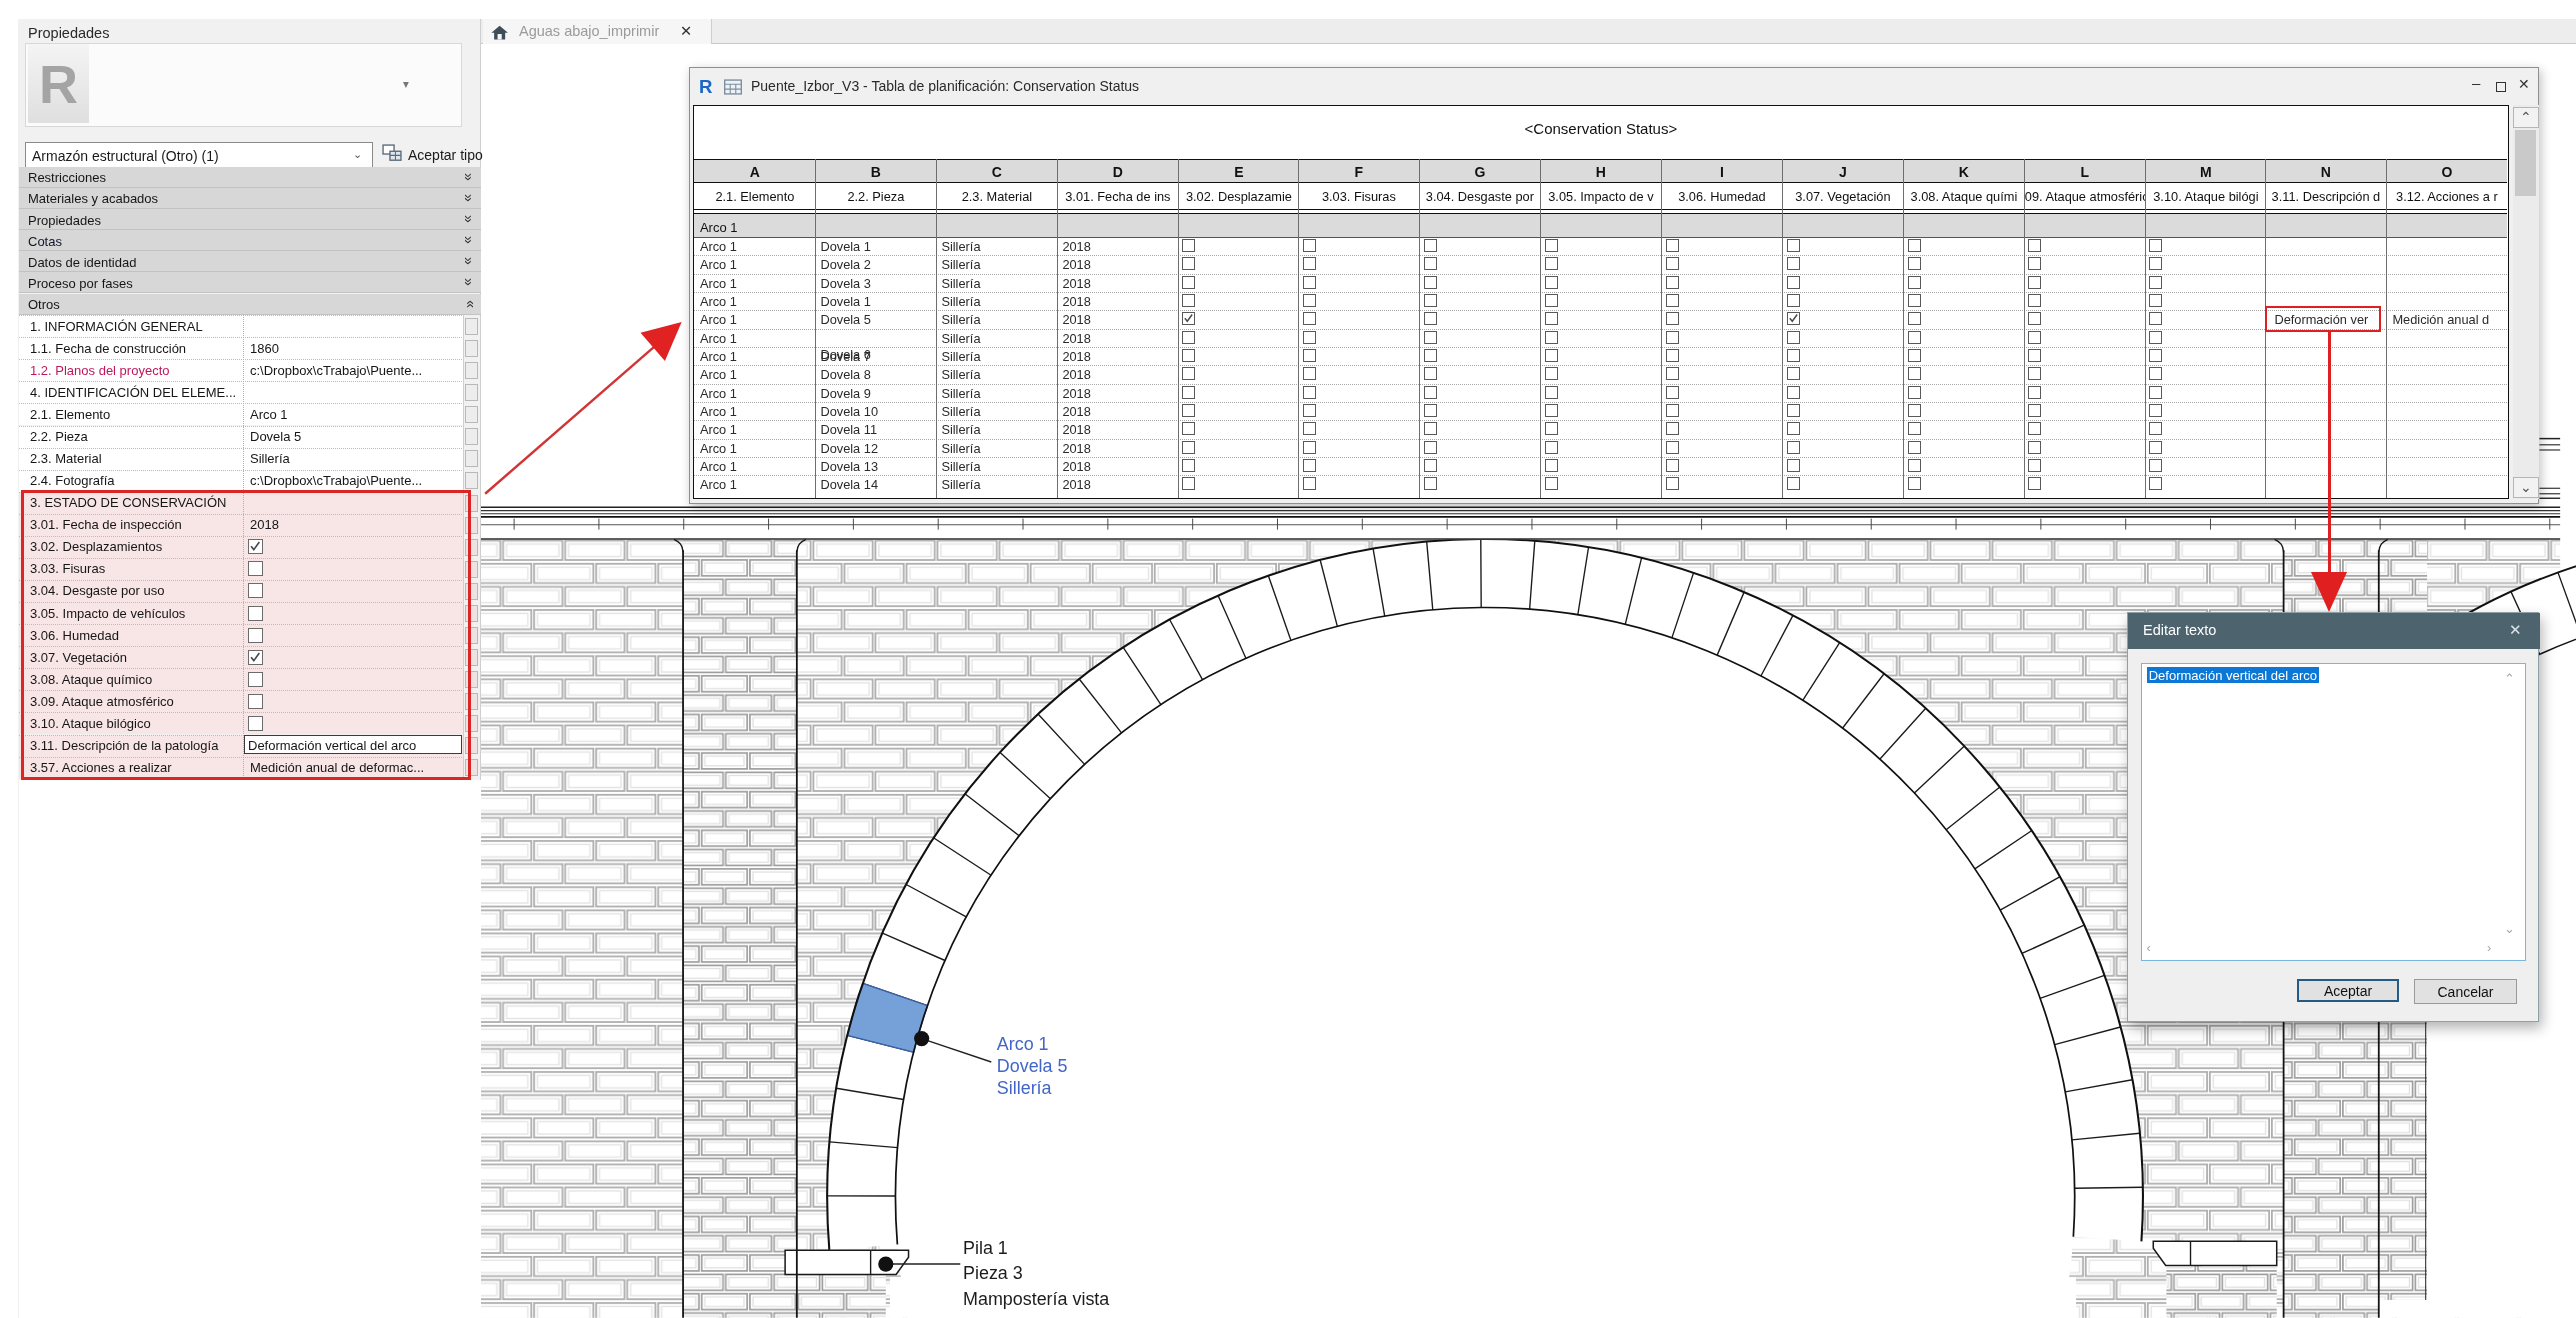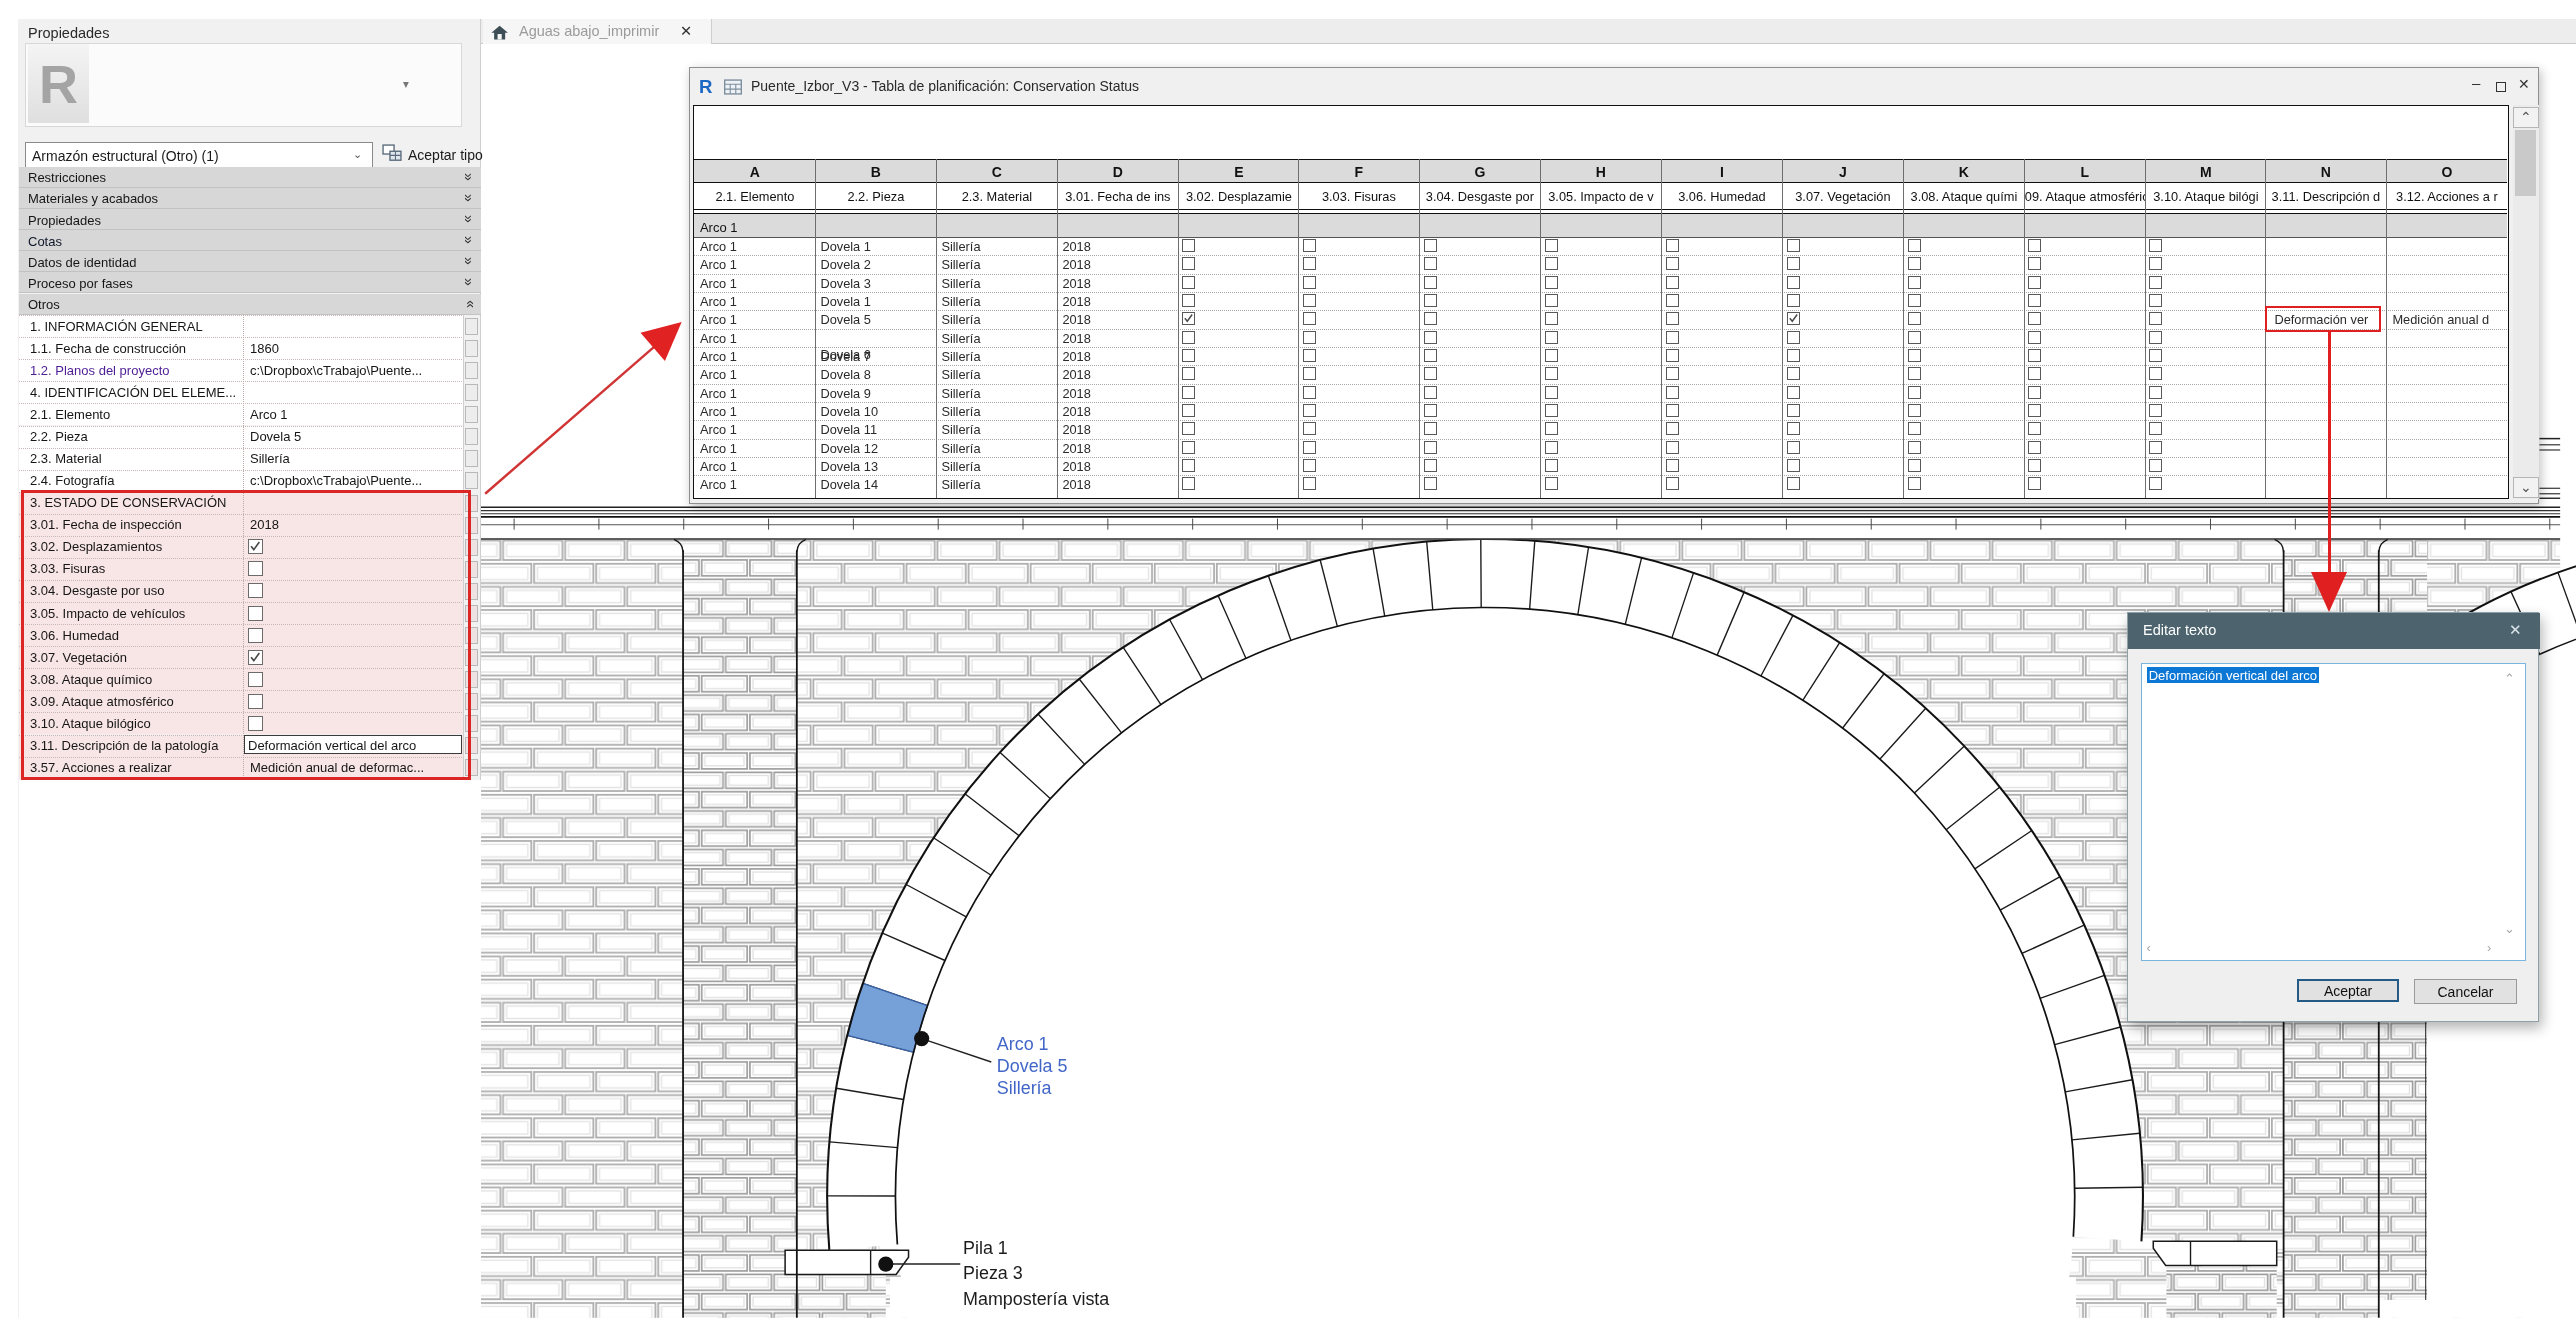--- a/index.html
+++ b/index.html
@@ -127,21 +127,21 @@
     <div class="t19" style="position:absolute;left:28px;top:297px;color:#161616;z-index:4">Otros</div>
     <div style="position:absolute;left:465px;top:296px;z-index:4;color:#333;font-size:14px;font-family:'Liberation Sans',sans-serif;transform:rotate(-90deg)">»</div>
     <div style="position:absolute;left:18.6px;top:315px;width:445px;height:22px;background:#ffffff;border-top:0.7px dotted #c9b6b6;z-index:3"></div>
     <div class="t19" style="position:absolute;left:30px;top:319px;color:#161616;z-index:4;white-space:nowrap">1. INFORMACIÓN GENERAL</div>
     <div style="position:absolute;left:465px;top:318px;width:13px;height:16.6px;background:#ededed;border:0.7px solid #b8b8b8;z-index:4"></div>
     <div style="position:absolute;left:18.6px;top:337px;width:445px;height:22px;background:#ffffff;border-top:0.7px dotted #c9b6b6;z-index:3"></div>
     <div class="t19" style="position:absolute;left:30px;top:341px;color:#161616;z-index:4;white-space:nowrap">1.1. Fecha de construcción</div>
     <div class="t19" style="position:absolute;left:250px;top:341px;color:#161616;z-index:4;white-space:nowrap;max-width:212px;overflow:hidden">1860</div>
     <div style="position:absolute;left:465px;top:340px;width:13px;height:16.6px;background:#ededed;border:0.7px solid #b8b8b8;z-index:4"></div>
     <div style="position:absolute;left:18.6px;top:359px;width:445px;height:22px;background:#ffffff;border-top:0.7px dotted #c9b6b6;z-index:3"></div>
-    <div class="t19" style="position:absolute;left:30px;top:363px;color:#4c1d95;z-index:4;white-space:nowrap">1.2. Planos del proyecto</div>
+    <div class="t19" style="position:absolute;left:30px;top:363px;color:#be185d;z-index:4;white-space:nowrap">1.2. Planos del proyecto</div>
     <div class="t19" style="position:absolute;left:250px;top:363px;color:#161616;z-index:4;white-space:nowrap;max-width:212px;overflow:hidden">c:\Dropbox\cTrabajo\Puente...</div>
     <div style="position:absolute;left:465px;top:362px;width:13px;height:16.6px;background:#ededed;border:0.7px solid #b8b8b8;z-index:4"></div>
     <div style="position:absolute;left:18.6px;top:381px;width:445px;height:22px;background:#ffffff;border-top:0.7px dotted #c9b6b6;z-index:3"></div>
     <div class="t19" style="position:absolute;left:30px;top:385px;color:#161616;z-index:4;white-space:nowrap">4. IDENTIFICACIÓN DEL ELEME...</div>
     <div style="position:absolute;left:465px;top:384px;width:13px;height:16.6px;background:#ededed;border:0.7px solid #b8b8b8;z-index:4"></div>
     <div style="position:absolute;left:18.6px;top:403px;width:445px;height:22px;background:#ffffff;border-top:0.7px dotted #c9b6b6;z-index:3"></div>
     <div class="t19" style="position:absolute;left:30px;top:407px;color:#161616;z-index:4;white-space:nowrap">2.1. Elemento</div>
     <div class="t19" style="position:absolute;left:250px;top:407px;color:#161616;z-index:4;white-space:nowrap;max-width:212px;overflow:hidden">Arco 1</div>
     <div style="position:absolute;left:465px;top:406px;width:13px;height:16.6px;background:#ededed;border:0.7px solid #b8b8b8;z-index:4"></div>
     <div style="position:absolute;left:18.6px;top:426px;width:445px;height:22px;background:#ffffff;border-top:0.7px dotted #c9b6b6;z-index:3"></div>
@@ -232,20 +232,21 @@
       <div style="position:absolute;left:9px;top:7.6px;font-family:'Liberation Sans',sans-serif;font-weight:bold;font-size:18.6px;color:#1b67c4">R</div>
       <svg style="position:absolute;left:34px;top:10.3px" width="18" height="18" viewBox="0 0 26 26">
 <rect x="1" y="3" width="24" height="20" fill="#eef2f6" stroke="#7d8f9e" stroke-width="2"></rect>
 <path d="M1 9 H25 M9 9 V23 M17 9 V23 M1 16 H25" stroke="#7d8f9e" stroke-width="1.6"></path>
 </svg>
       <div class="t20" style="position:absolute;left:61px;top:10.3px;color:#2a2a2a">Puente_Izbor_V3 - Tabla de planificación: Conservation Status</div>
       <div style="position:absolute;left:1782px;top:5.5px;font-size:15px;color:#333;font-family:'Liberation Sans',sans-serif">–</div>
       <div style="position:absolute;left:1806px;top:14px;width:9.7px;height:9.7px;border:1.4px solid #333"></div>
       <div style="position:absolute;left:1828px;top:8.3px;font-size:14px;color:#333;font-family:'Liberation Sans',sans-serif">✕</div>
       <div style="position:absolute;left:3.4px;top:37px;width:1816px;height:394px;background:#fff;border:1.4px solid #101010;overflow:hidden">
+        <div style="position:absolute;left:0;top:14px;width:1813px;text-align:center;font-family:'Liberation Sans',sans-serif;font-size:15px;color:#111">&lt;Conservation Status&gt;</div>
         <div style="position:absolute;left:0;top:53px;width:1813px;height:24px;background:#dbdbdb;border-top:1.4px solid #101010;border-bottom:1.4px solid #101010"></div>
         <div style="position:absolute;left:0px;top:58px;width:121px;text-align:center;font-family:'Liberation Sans',sans-serif;font-size:14px;font-weight:bold;color:#111">A</div>
         <div style="position:absolute;left:121px;top:58px;width:121px;text-align:center;font-family:'Liberation Sans',sans-serif;font-size:14px;font-weight:bold;color:#111">B</div>
         <div style="position:absolute;left:242px;top:58px;width:121px;text-align:center;font-family:'Liberation Sans',sans-serif;font-size:14px;font-weight:bold;color:#111">C</div>
         <div style="position:absolute;left:363px;top:58px;width:121px;text-align:center;font-family:'Liberation Sans',sans-serif;font-size:14px;font-weight:bold;color:#111">D</div>
         <div style="position:absolute;left:484px;top:58px;width:121px;text-align:center;font-family:'Liberation Sans',sans-serif;font-size:14px;font-weight:bold;color:#111">E</div>
         <div style="position:absolute;left:604px;top:58px;width:121px;text-align:center;font-family:'Liberation Sans',sans-serif;font-size:14px;font-weight:bold;color:#111">F</div>
         <div style="position:absolute;left:725px;top:58px;width:121px;text-align:center;font-family:'Liberation Sans',sans-serif;font-size:14px;font-weight:bold;color:#111">G</div>
         <div style="position:absolute;left:846px;top:58px;width:121px;text-align:center;font-family:'Liberation Sans',sans-serif;font-size:14px;font-weight:bold;color:#111">H</div>
         <div style="position:absolute;left:967px;top:58px;width:121px;text-align:center;font-family:'Liberation Sans',sans-serif;font-size:14px;font-weight:bold;color:#111">I</div>

